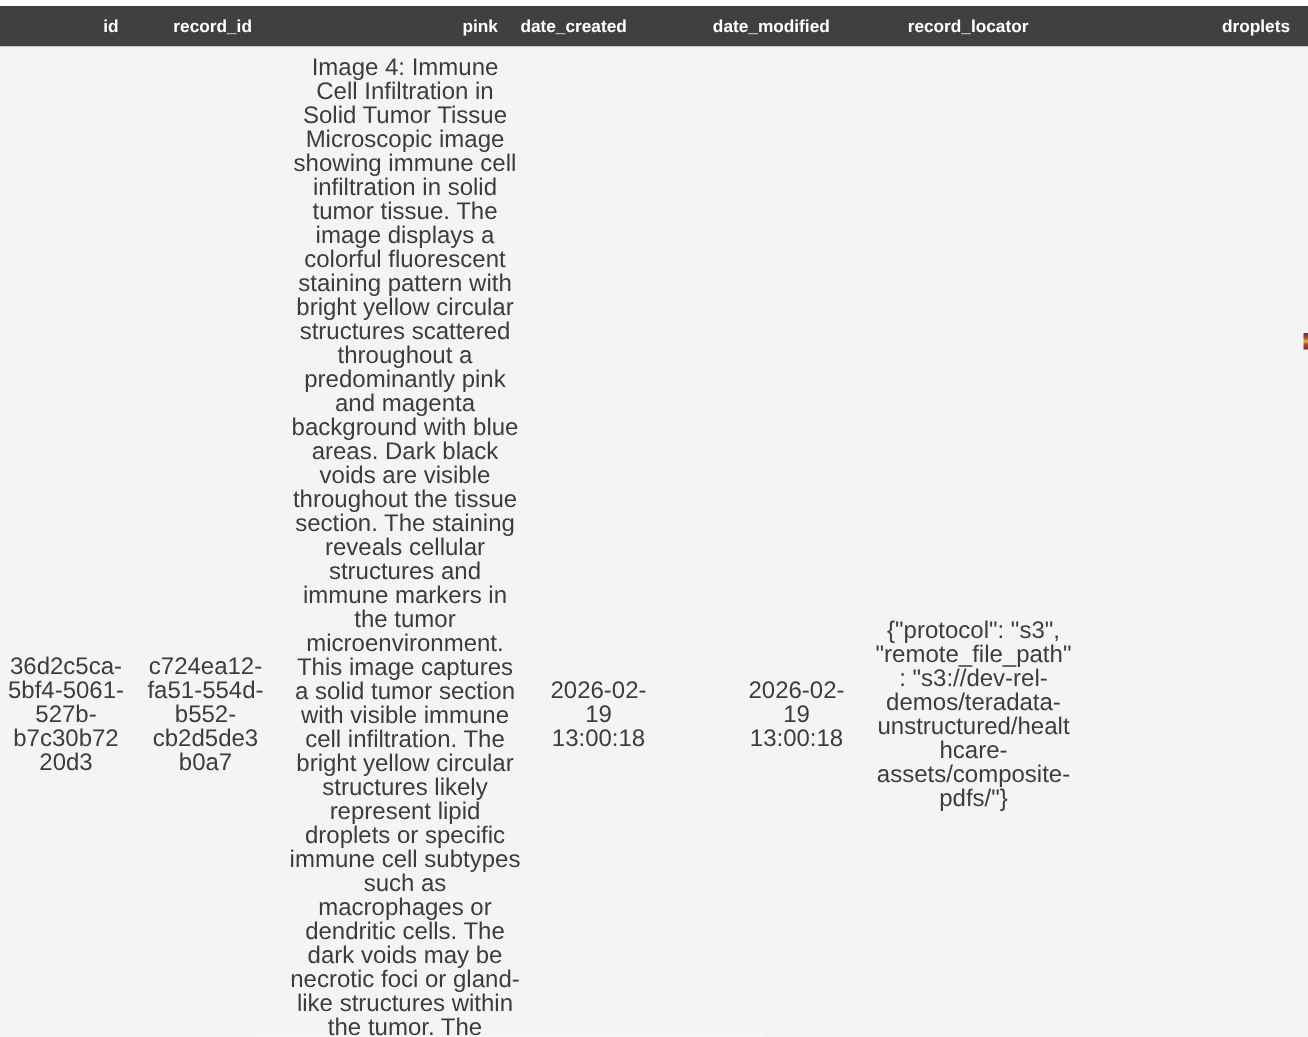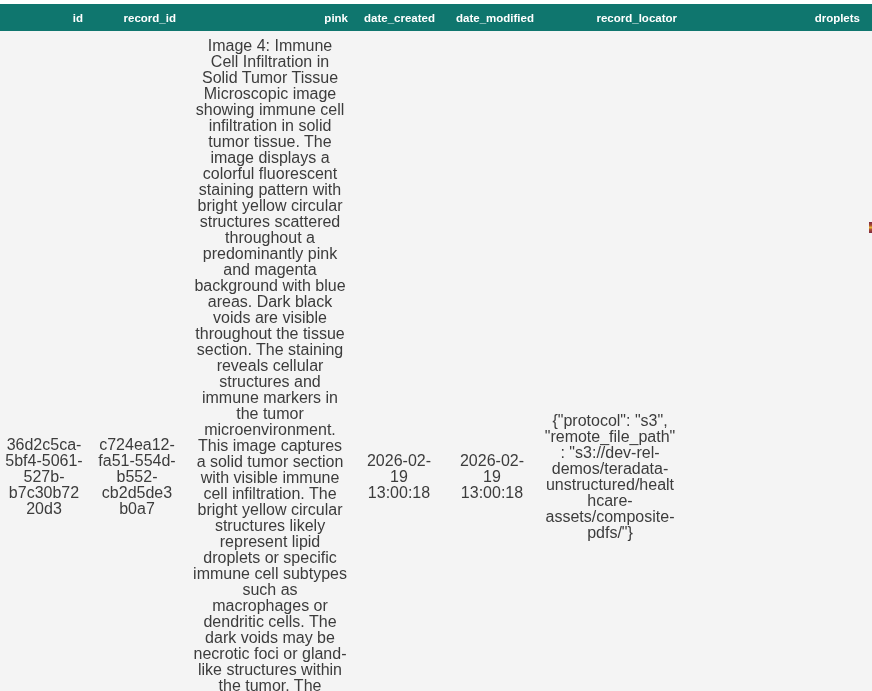--- a/index.html
+++ b/index.html
@@ -19,21 +19,21 @@
   }
   .grid {
     position: absolute;
     top: 4px;
     left: 0;
     width: 872px;
   }
   .hdr-row {
     display: flex;
     align-items: center;
-    background: #0f766e;
+    background: #404040;
     height: 27px;
     width: 872px;
   }
   .hcell {
     box-sizing: border-box;
     color: #ffffff;
     font-weight: bold;
     font-size: 11.5px;
     text-align: right;
     white-space: nowrap;
@@ -51,21 +51,21 @@
     font-size: 16px;
     line-height: 16px;
     text-align: center;
     overflow-wrap: break-word;
   }
   
   .c-id   { width: 98px;  padding: 0 15px 0 5px;  }
   .c-rec  { width: 93px;  padding: 0 15px 0 0;    }
   .c-text { width: 172px; padding: 0 15px 0 1px;  }
   .c-dc   { width: 87px;  padding: 0 15px 0 0;    }
-  .c-dm   { width: 93px;  padding: 0 15px 0 6px;  }
+  .c-dm   { width: 93px;  padding: 0 15px 0 6px; margin-left: 39px;  }
   .c-rl   { width: 149px; padding: 0 15px 0 0;    }
   .c-fn   { width: 180px; padding: 0 12px 0 0;    }
   .dcell.c-text {
     align-self: flex-start;
     padding-top: 7px;
     padding-bottom: 5px;
   }
   .annotation-marker {
     position: absolute;
     right: 0;

